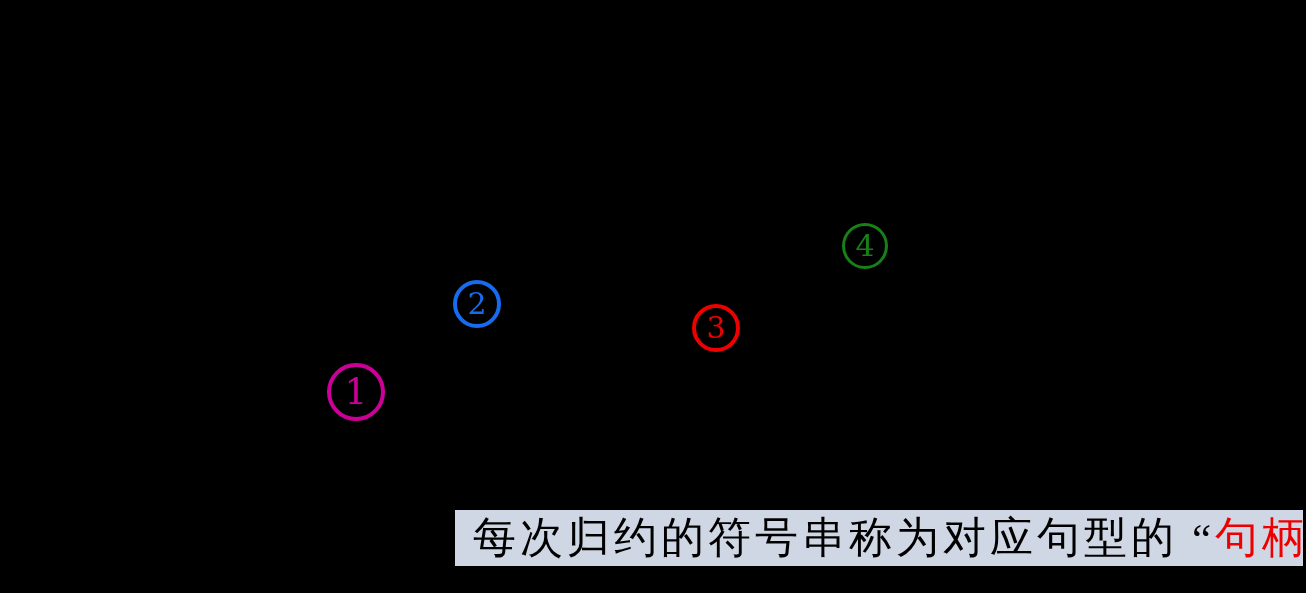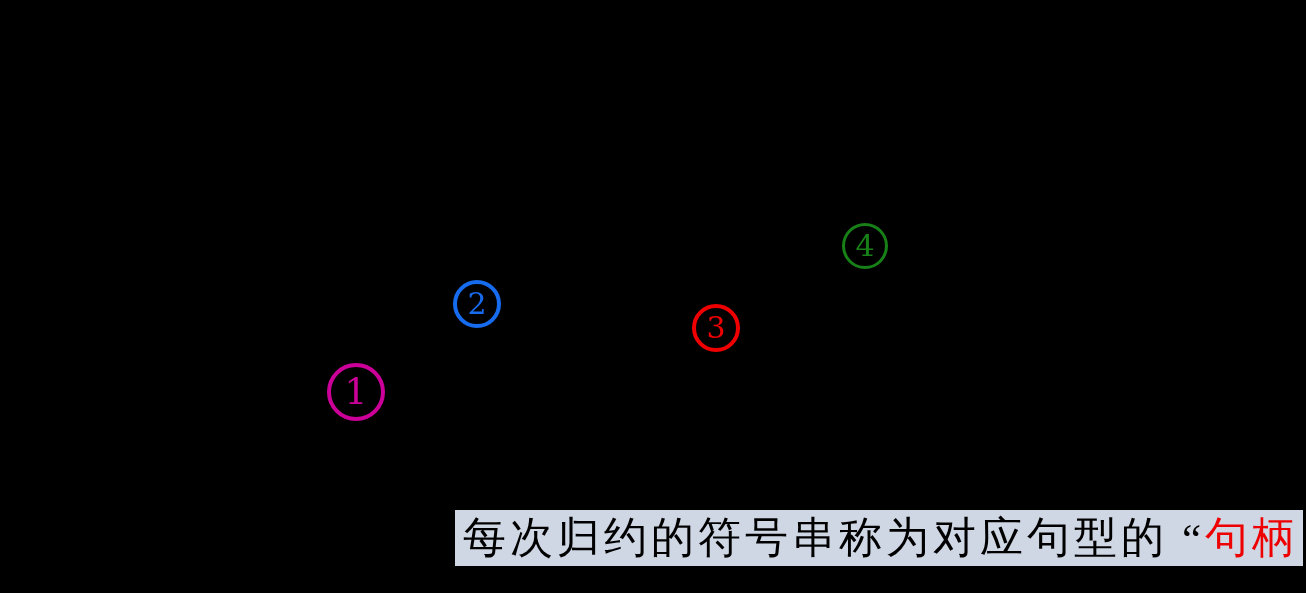--- a/index.html
+++ b/index.html
@@ -35,21 +35,21 @@
 
   
   .callout {
     position: absolute;
     left: 455px;
     top: 510px;
     width: 848px;
     height: 56px;
     display: flex;
     align-items: center;
-    padding-left: 8px;
+    padding-left: 18px;
     box-sizing: border-box;
     font-size: 43px;
     letter-spacing: 4px;
     color: #000000;
     white-space: nowrap;
   }
   .callout .open-quote { margin-left: 14px; }
   .callout .seg { display: inline-block; }
 </style>
 </head>

